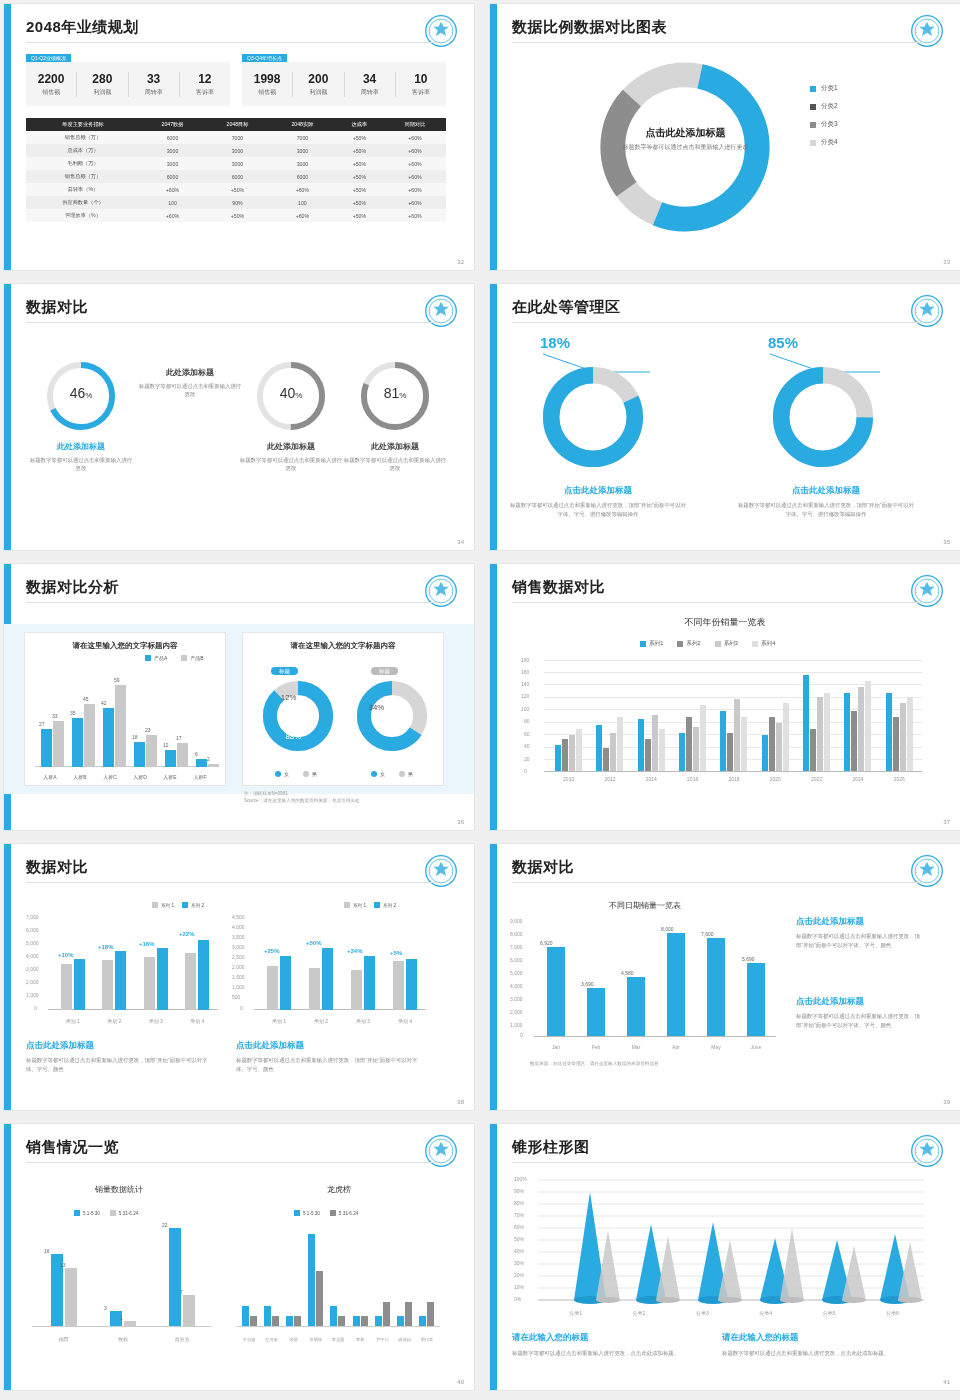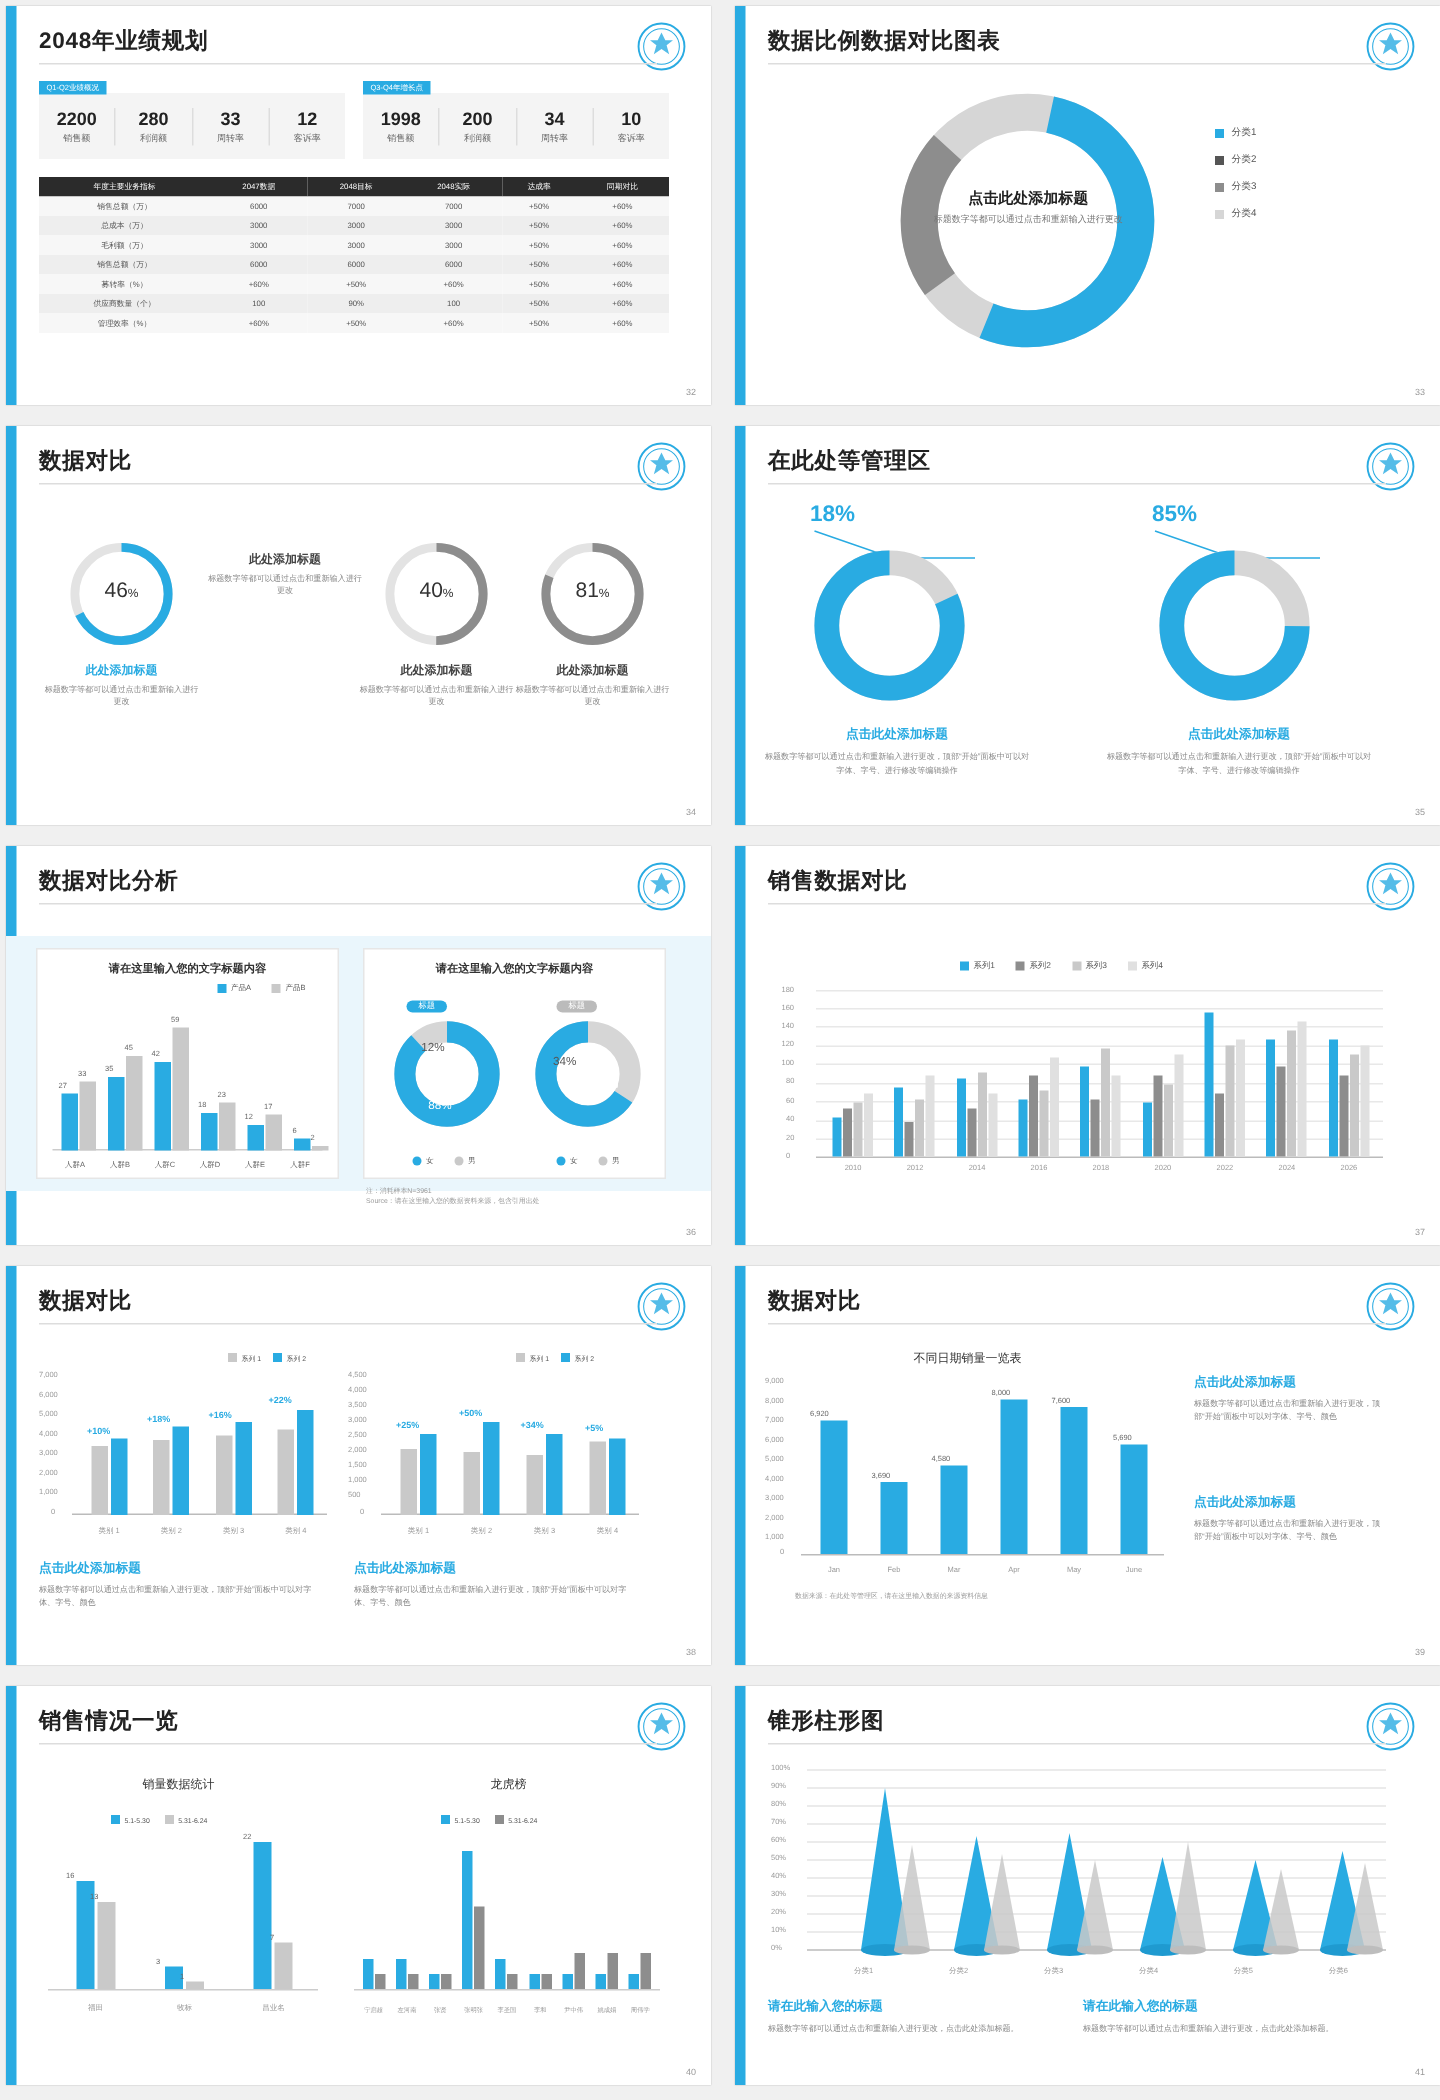--- a/index.html
+++ b/index.html
@@ -451,20 +451,21 @@
     <div class="accentbar"></div>
     <div class="stitle">销售数据对比</div>
     <div class="logo">
       <svg viewBox="0 0 40 40">
           <circle cx="20" cy="20" r="18" fill="none" stroke="#29ABE2" stroke-width="1.5"></circle>
           <circle cx="20" cy="20" r="14" fill="none" stroke="#29ABE2" stroke-width="0.8"></circle>
           <path d="M20 9 L23 15 L29 15 L24 19 L26 26 L20 22 L14 26 L16 19 L11 15 L17 15 Z" fill="#29ABE2" opacity=".8"></path>
         </svg>
     </div>
     <div class="hr"></div>
+    <div class="chtitle" style="left:0;top:52px;width:100%;">不同年份销量一览表</div>
     <div class="lgd" style="left:150px;top:76px;">
       <span>
           <i style="background:#29ABE2"></i>
           <em style="font-style:normal">系列1</em>
         </span>
       <span>
           <i style="background:#8d8d8d"></i>
           <em style="font-style:normal">系列2</em>
         </span>
       <span>

